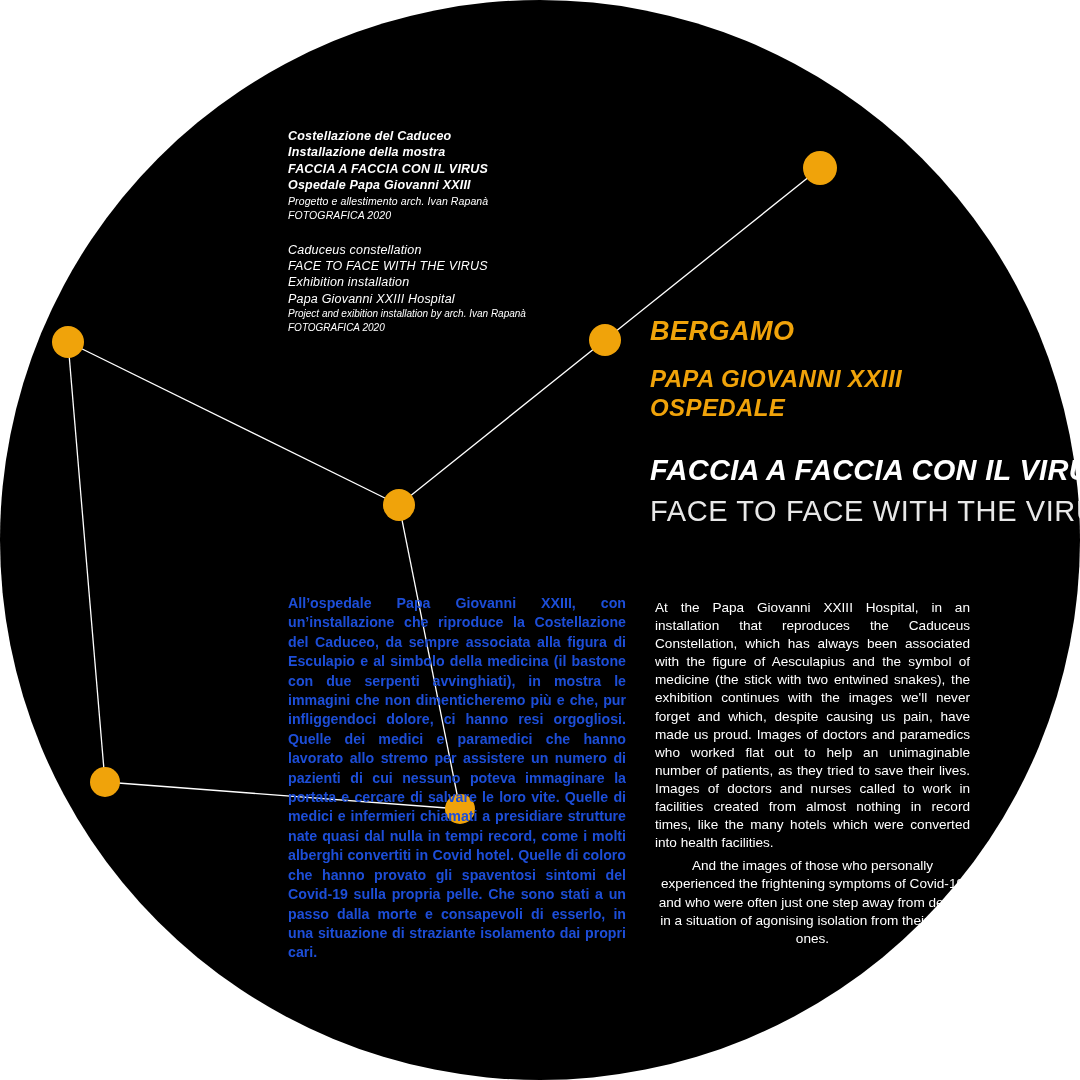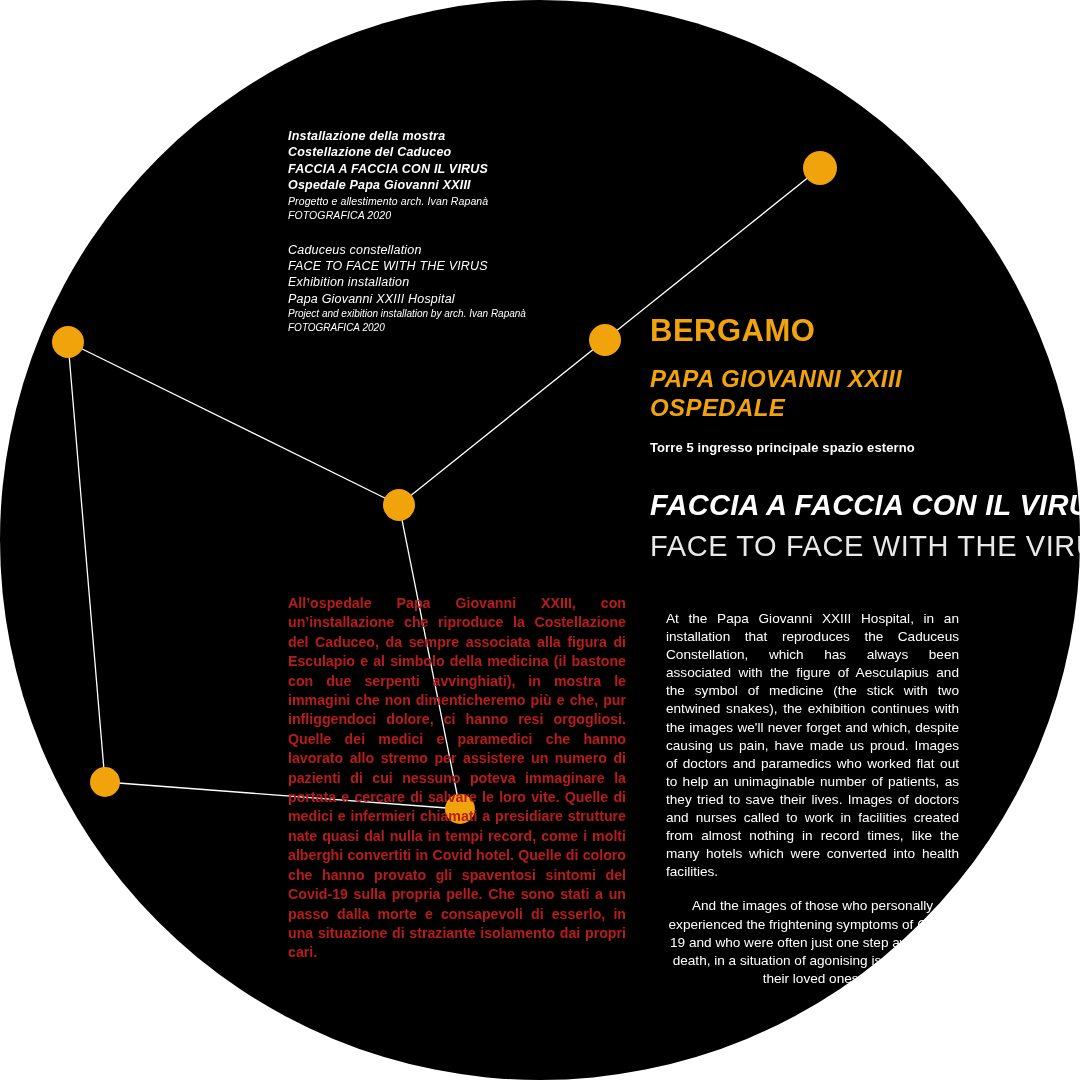--- a/index.html
+++ b/index.html
@@ -75,21 +75,22 @@
   
   .header-right {
     position: absolute;
     left: 650px;
     top: 316px;
     width: 410px;
   }
   .h-bergamo {
     color: #F0A30A;
     font-weight: bold;
-    font-size: 31px;
+    font-style: italic;
+    font-size: 27px;
     letter-spacing: 0.5px;
     line-height: 30px;
   }
   .h-osp {
     color: #F0A30A;
     font-weight: bold;
     font-style: italic;
     font-size: 24px;
     letter-spacing: 0.4px;
     line-height: 29px;
@@ -127,40 +128,40 @@
     margin-top: 7px;
     white-space: nowrap;
   }
 
   
   .col-it {
     position: absolute;
     left: 288px;
     top: 594px;
     width: 338px;
-    color: #b91c1c;
+    color: #1d4ed8;
     font-weight: bold;
     font-size: 14.2px;
     line-height: 19.4px;
     text-align: justify;
     text-justify: inter-word;
   }
   .col-en {
     position: absolute;
     left: 650px;
     top: 594px;
     width: 325px;
     color: #ffffff;
     font-size: 13.6px;
     line-height: 18.1px;
     text-align: justify;
     text-justify: inter-word;
   }
   .col-en p {
-    margin: 16px;
+    margin: 5px;
   }
   .col-en p.last {
     text-align: center;
   }
 </style>
 </head>
 <body>
 
 <div id="poster">
 
@@ -179,42 +180,41 @@
       <circle cx="820" cy="168" r="17" fill="#F0A30A"></circle>
       <circle cx="605" cy="340" r="16" fill="#F0A30A"></circle>
       <circle cx="68" cy="342" r="16" fill="#F0A30A"></circle>
       <circle cx="399" cy="505" r="16" fill="#F0A30A"></circle>
       <circle cx="105" cy="782" r="15" fill="#F0A30A"></circle>
       <circle cx="460" cy="809" r="15" fill="#F0A30A"></circle>
     </g>
   </svg>
 
   <div class="credits">
+    <div class="it">Costellazione del Caduceo</div>
     <div class="it">Installazione della mostra</div>
-    <div class="it">Costellazione del Caduceo</div>
     <div class="it">FACCIA A FACCIA CON IL VIRUS</div>
     <div class="it">Ospedale Papa Giovanni XXIII</div>
     <div class="it-small">Progetto e allestimento arch. Ivan Rapanà</div>
     <div class="it-small">FOTOGRAFICA 2020</div>
     <div class="gap"></div>
     <div class="en">Caduceus constellation</div>
     <div class="en">FACE TO FACE WITH THE VIRUS</div>
     <div class="en">Exhibition installation</div>
     <div class="en">Papa Giovanni XXIII Hospital</div>
     <div class="en-small">Project and exibition installation by arch. Ivan Rapanà</div>
     <div class="en-small">FOTOGRAFICA 2020</div>
   </div>
 
   <div class="header-right">
     <div class="h-bergamo">BERGAMO</div>
     <div class="h-osp">
       <div>PAPA GIOVANNI XXIII</div>
       <div>OSPEDALE</div>
     </div>
-    <div class="h-sub-it">Torre 5 ingresso principale spazio esterno</div>
     <div class="title-it">FACCIA A FACCIA CON IL VIRUS</div>
     <div class="title-en">FACE TO FACE WITH THE VIRUS</div>
   </div>
 
   <div class="col-it">All’ospedale Papa Giovanni XXIII, con un’installazione che riproduce la Costellazione del Caduceo, da sempre associata alla figura di Esculapio e al simbolo della medicina (il bastone con due serpenti avvinghiati), in mostra le immagini che non dimenticheremo più e che, pur infliggendoci dolore, ci hanno resi orgogliosi. Quelle dei medici e paramedici che hanno lavorato allo stremo per assistere un numero di pazienti di cui nessuno poteva immaginare la portata e cercare di salvare le loro vite. Quelle di medici e infermieri chiamati a presidiare strutture nate quasi dal nulla in tempi record, come i molti alberghi convertiti in Covid hotel. Quelle di coloro che hanno provato gli spaventosi sintomi del Covid-19 sulla propria pelle. Che sono stati a un passo dalla morte e consapevoli di esserlo, in una situazione di straziante isolamento dai propri cari.</div>
 
   <div class="col-en">
     <p>At the Papa Giovanni XXIII Hospital, in an installation that reproduces the Caduceus Constellation, which has always been associated with the figure of Aesculapius and the symbol of medicine (the stick with two entwined snakes), the exhibition continues with the images we'll never forget and which, despite causing us pain, have made us proud.  Images of doctors and paramedics who worked flat out to help an unimaginable number of patients, as they tried to save their lives. Images of doctors and nurses called to work in facilities created from almost nothing in record times, like the many hotels which were converted into health facilities.</p>
     <p class="last">And the images of those who personally experienced the frightening symptoms of Covid-19 and who were often just one step away from death, in a situation of agonising isolation from their loved ones.</p>
   </div>

